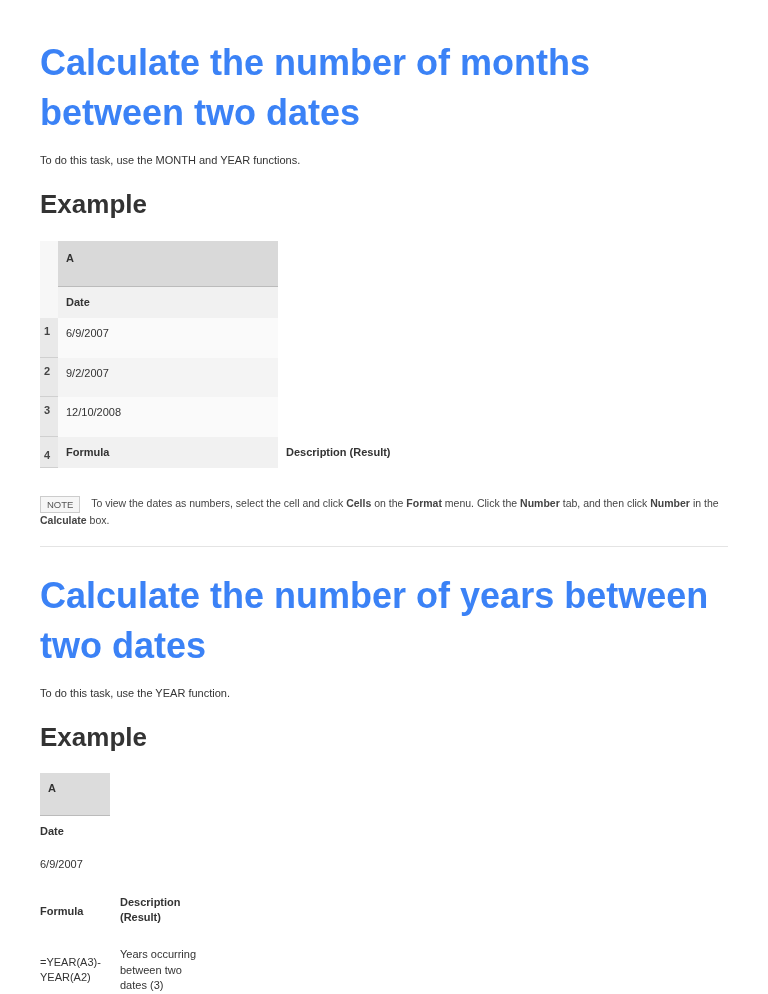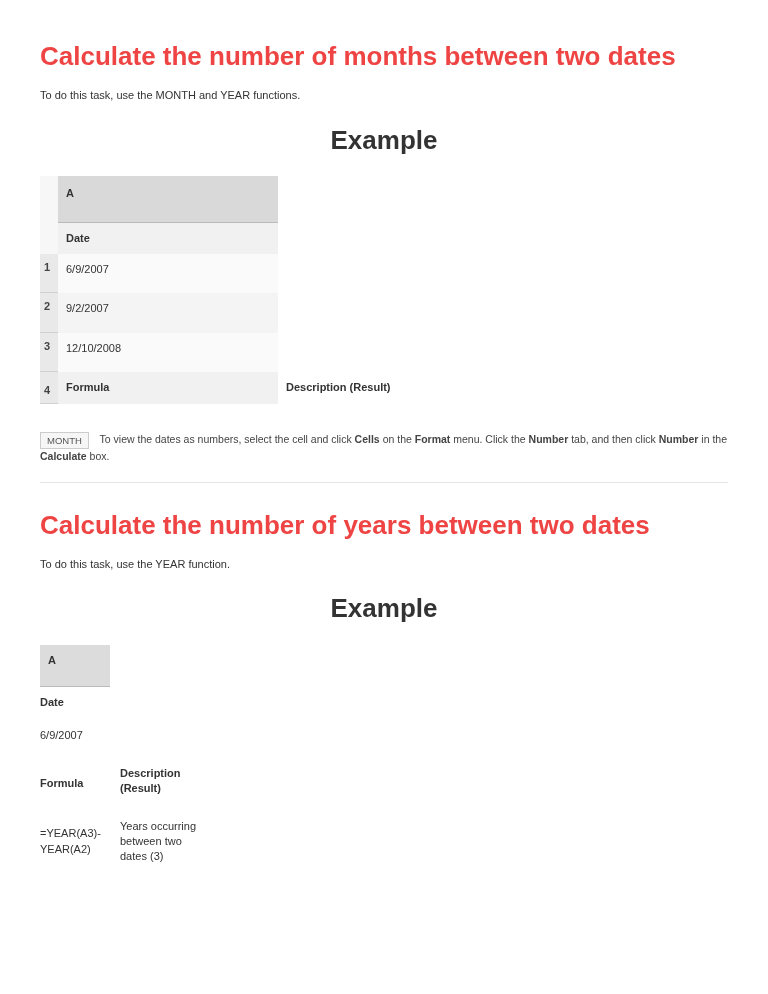--- a/index.html
+++ b/index.html
@@ -5,31 +5,30 @@
   * { box-sizing: border-box; margin: 0; padding: 0; }
   body {
     font-family: "Segoe UI", Arial, sans-serif;
     background: #fff;
     color: #333;
     padding: 30px 40px;
     font-size: 11px;
     line-height: 1.4;
   }
   h1 {
-    font-size: 26px;
-    font-weight: 700;
-    color: #ef4444;
+    font-size: 36px;
+    font-weight: 700;
+    color: #3b82f6;
     margin: 8px 0 14px 0;
   }
   h2 {
     font-size: 26px;
     font-weight: 700;
     color: #333;
     margin: 18px 0 18px 0;
-    text-align: center;
   }
   .intro {
     font-size: 11px;
     color: #333;
     margin-bottom: 10px;
   }
   
   .tbl {
     border-collapse: separate;
     border-spacing: 0;
@@ -181,21 +180,21 @@
   </tr>
   <tr>
     <td class="rownum" style="vertical-align:bottom">4</td>
     <td class="cell-label">Formula</td>
     <td class="desc-head">Description (Result)</td>
   </tr>
 </tbody>
   </table>
 
 <div class="note-row">
-  <span class="note-badge">MONTH</span>
+  <span class="note-badge">NOTE</span>
   <span>
     <span>To view the dates as numbers, select the cell and click </span><b>Cells</b><span> on the </span><b>Format</b><span> menu. Click the </span><b>Number</b><span> tab, and then click </span><b>Number</b><span> in the </span><b>Calculate</b><span> box.</span>
   </span>
 </div>
 
 <hr class="sep">
 
 <h1>Calculate the number of years between two dates</h1>
 <p class="intro">To do this task, use the YEAR function.</p>
 <h2>Example</h2>

